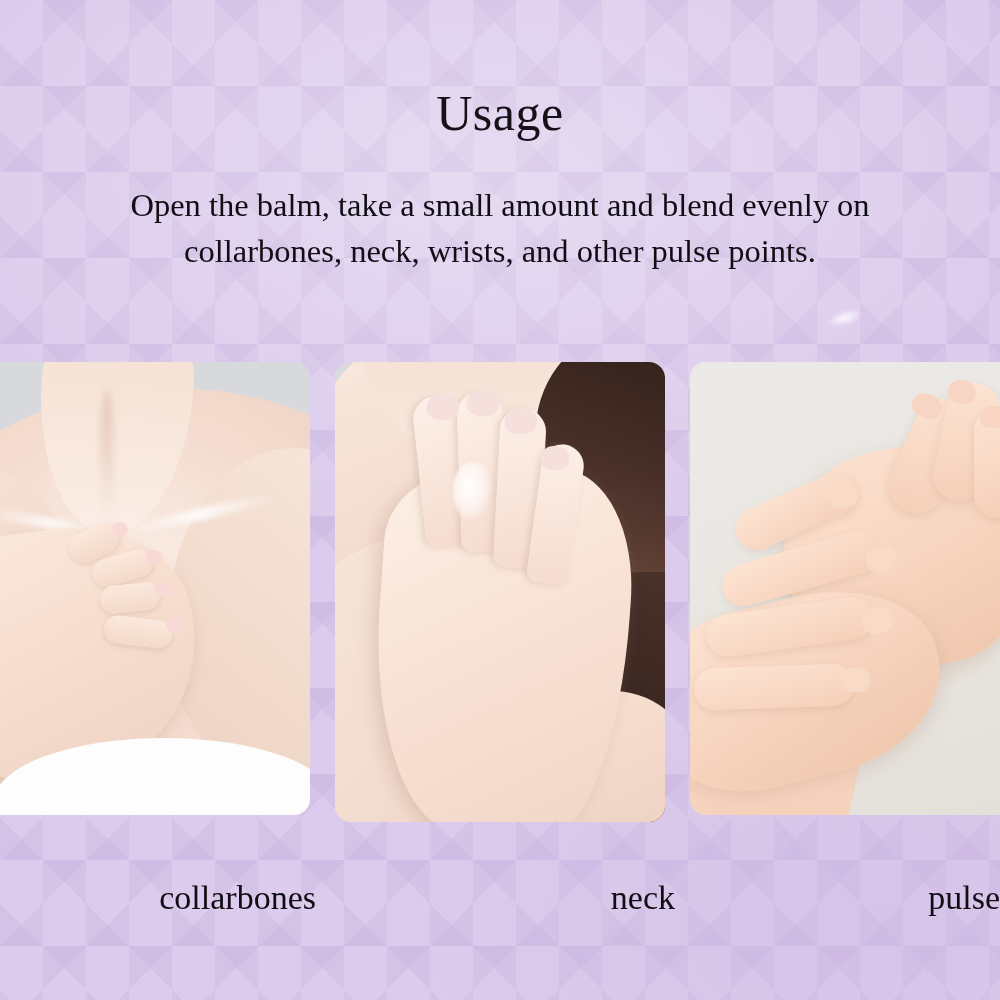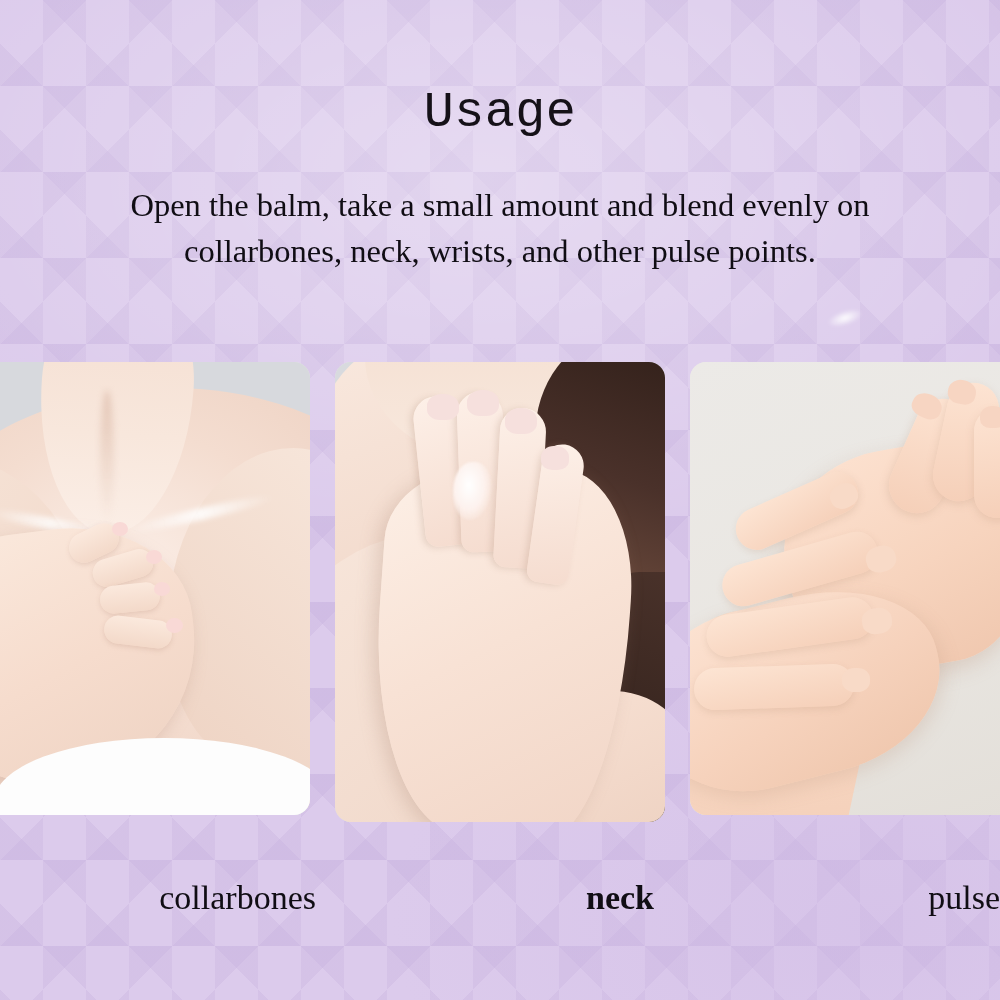--- a/index.html
+++ b/index.html
@@ -58,21 +58,20 @@
     top: 0;
     width: 1000px;
   }
   #page-title {
     text-align: center;
     font-size: 50px;
     line-height: 1;
     color: #151118;
     margin-top: 88px;
     letter-spacing: 0.5px;
-    font-family: Liberation Mono, monospace;
   }
   #usage-description {
     margin: 12px auto;
     margin-top: 44px;
     width: 810px;
     text-align: center;
     font-size: 32.5px;
     line-height: 1.42;
     color: #100d14;
   }
@@ -309,21 +308,21 @@
   .caption {
     position: absolute;
     top: 0;
     font-size: 34px;
     line-height: 1;
     color: #100d14;
     text-align: right;
     margin-top: 45px;
   }
   #caption-collarbones { left: 0px;   width: 316px; }
-  #caption-neck        { left: 324px; width: 330px; font-weight: bold; }
+  #caption-neck        { left: 345px; width: 330px; }
   #caption-wrists      { left: 690px; width: 310px; }
 </style>
 </head>
 <body>
 
 <div id="page">
 
   <div id="bg-pattern"></div>
   <div id="bg-sheen"></div>
   <div id="bg-sparkle"></div>

